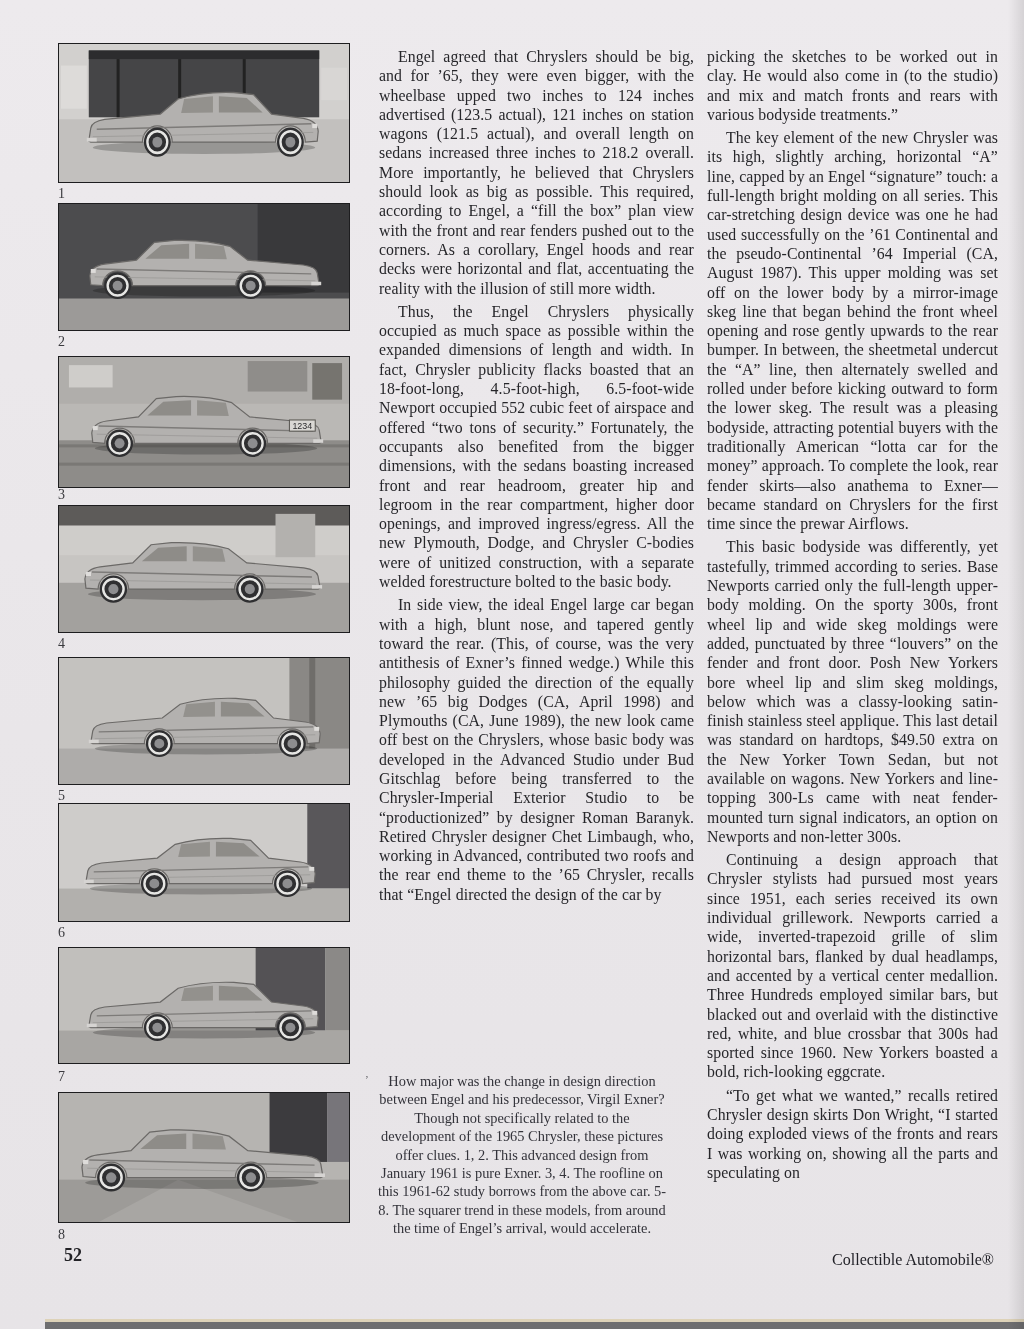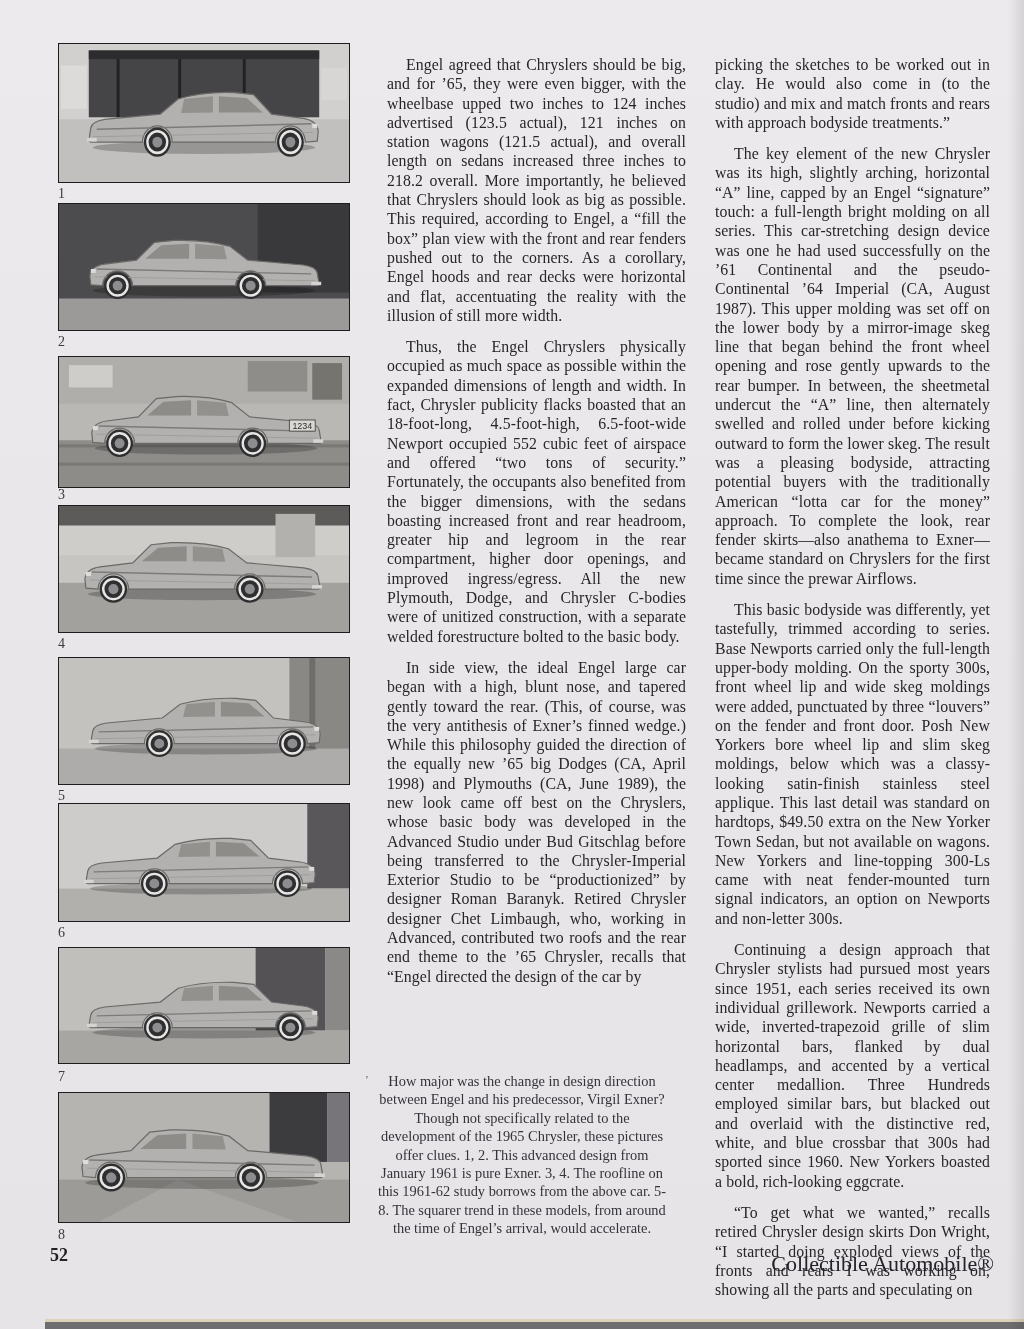--- a/index.html
+++ b/index.html
@@ -35,41 +35,41 @@
     font-size:14px;color:#3a3a3e;
   }
   
   .col{
     position:absolute;top:43px;
     text-align:justify;
     font-size:15.8px;line-height:19.3px;
     letter-spacing:0.1px;
     hyphens:auto;-webkit-hyphens:auto;
   }
-  .col p{margin:12px;text-indent:19px;}
+  .col p{margin:4px;text-indent:19px;}
   .col1{left:375px;width:323px;}
   .col2{left:703px;width:299px;}
   .col2 p:first-child{text-indent:0;}
   .caption{
     position:absolute;left:376px;width:292px;top:1072px;
     font-size:14.4px;line-height:18.4px;
     text-align:center;color:#33333a;
     hyphens:auto;-webkit-hyphens:auto;
   }
   .caption-mark{
     position:absolute;left:365px;top:1073px;
     font-size:11px;color:#55555a;
   }
   .page-num{
-    position:absolute;left:50px;top:1245px;
+    position:absolute;left:64px;top:1245px;
     font-size:18px;font-weight:bold;color:#222226;
   }
   .brand{
     position:absolute;right:30px;top:1251px;width:400px;
-    text-align:right;font-size:22px;color:#222228;
+    text-align:right;font-size:16px;color:#222228;
   }
   .hidden-defs{position:absolute;width:0;height:0;overflow:hidden;}
 </style>
 </head>
 <body>
 
 <div class="page">
 
   <svg class="hidden-defs" aria-hidden="true">
     <defs>
@@ -195,21 +195,21 @@
   <div class="col col1">
     <p>Engel agreed that Chryslers should be big, and for ’65, they were even bigger, with the wheelbase upped two inches to 124 inches advertised (123.5 actual), 121 inches on station wagons (121.5 actual), and overall length on sedans increased three inches to 218.2 overall. More importantly, he believed that Chryslers should look as big as possible. This required, according to Engel, a “fill the box” plan view with the front and rear fenders pushed out to the corners. As a corollary, Engel hoods and rear decks were horizontal and flat, accentuating the reality with the illusion of still more width.</p>
     <p>Thus, the Engel Chryslers physically occupied as much space as possible within the expanded dimensions of length and width. In fact, Chrysler publicity flacks boasted that an 18-foot-long, 4.5-foot-high, 6.5-foot-wide Newport occupied 552 cubic feet of airspace and offered “two tons of security.” Fortunately, the occupants also benefited from the bigger dimensions, with the sedans boasting increased front and rear headroom, greater hip and legroom in the rear compartment, higher door openings, and improved ingress/egress. All the new Plymouth, Dodge, and Chrysler C-bodies were of unitized construction, with a separate welded forestructure bolted to the basic body.</p>
     <p>In side view, the ideal Engel large car began with a high, blunt nose, and tapered gently toward the rear. (This, of course, was the very antithesis of Exner’s finned wedge.) While this philosophy guided the direction of the equally new ’65 big Dodges (CA, April 1998) and Plymouths (CA, June 1989), the new look came off best on the Chryslers, whose basic body was developed in the Advanced Studio under Bud Gitschlag before being transferred to the Chrysler-Imperial Exterior Studio to be “productionized” by designer Roman Baranyk. Retired Chrysler designer Chet Limbaugh, who, working in Advanced, contributed two roofs and the rear end theme to the ’65 Chrysler, recalls that “Engel directed the design of the car by</p>
   </div>
 
   <div class="caption-mark">’</div>
   <div class="caption">How major was the change in design direction between Engel and his predecessor, Virgil Exner? Though not specifically related to the development of the 1965 Chrysler, these pictures offer clues. 1, 2. This advanced design from January 1961 is pure Exner. 3, 4. The roofline on this 1961-62 study borrows from the above car. 5-8. The squarer trend in these models, from around the time of Engel’s arrival, would accelerate.</div>
 
   <div class="col col2">
-    <p>picking the sketches to be worked out in clay. He would also come in (to the studio) and mix and match fronts and rears with approach bodyside treatments.”</p>
+    <p>picking the sketches to be worked out in clay. He would also come in (to the studio) and mix and match fronts and rears with various bodyside treatments.”</p>
     <p>The key element of the new Chrysler was its high, slightly arching, horizontal “A” line, capped by an Engel “signature” touch: a full-length bright molding on all series. This car-stretching design device was one he had used successfully on the ’61 Continental and the pseudo-Continental ’64 Imperial (CA, August 1987). This upper molding was set off on the lower body by a mirror-image skeg line that began behind the front wheel opening and rose gently upwards to the rear bumper. In between, the sheetmetal undercut the “A” line, then alternately swelled and rolled under before kicking outward to form the lower skeg. The result was a pleasing bodyside, attracting potential buyers with the traditionally American “lotta car for the money” approach. To complete the look, rear fender skirts—also anathema to Exner—became standard on Chryslers for the first time since the prewar Airflows.</p>
     <p>This basic bodyside was differently, yet tastefully, trimmed according to series. Base Newports carried only the full-length upper-body molding. On the sporty 300s, front wheel lip and wide skeg moldings were added, punctuated by three “louvers” on the fender and front door. Posh New Yorkers bore wheel lip and slim skeg moldings, below which was a classy-looking satin-finish stainless steel applique. This last detail was standard on hardtops, $49.50 extra on the New Yorker Town Sedan, but not available on wagons. New Yorkers and line-topping 300-Ls came with neat fender-mounted turn signal indicators, an option on Newports and non-letter 300s.</p>
     <p>Continuing a design approach that Chrysler stylists had pursued most years since 1951, each series received its own individual grillework. Newports carried a wide, inverted-trapezoid grille of slim horizontal bars, flanked by dual headlamps, and accented by a vertical center medallion. Three Hundreds employed similar bars, but blacked out and overlaid with the distinctive red, white, and blue crossbar that 300s had sported since 1960. New Yorkers boasted a bold, rich-looking eggcrate.</p>
     <p>“To get what we wanted,” recalls retired Chrysler design skirts Don Wright, “I started doing exploded views of the fronts and rears I was working on, showing all the parts and speculating on</p>
   </div>
 
   <div class="page-num">52</div>
   <div class="brand">Collectible Automobile®</div>
 
   <div class="scan-line-cream"></div>

